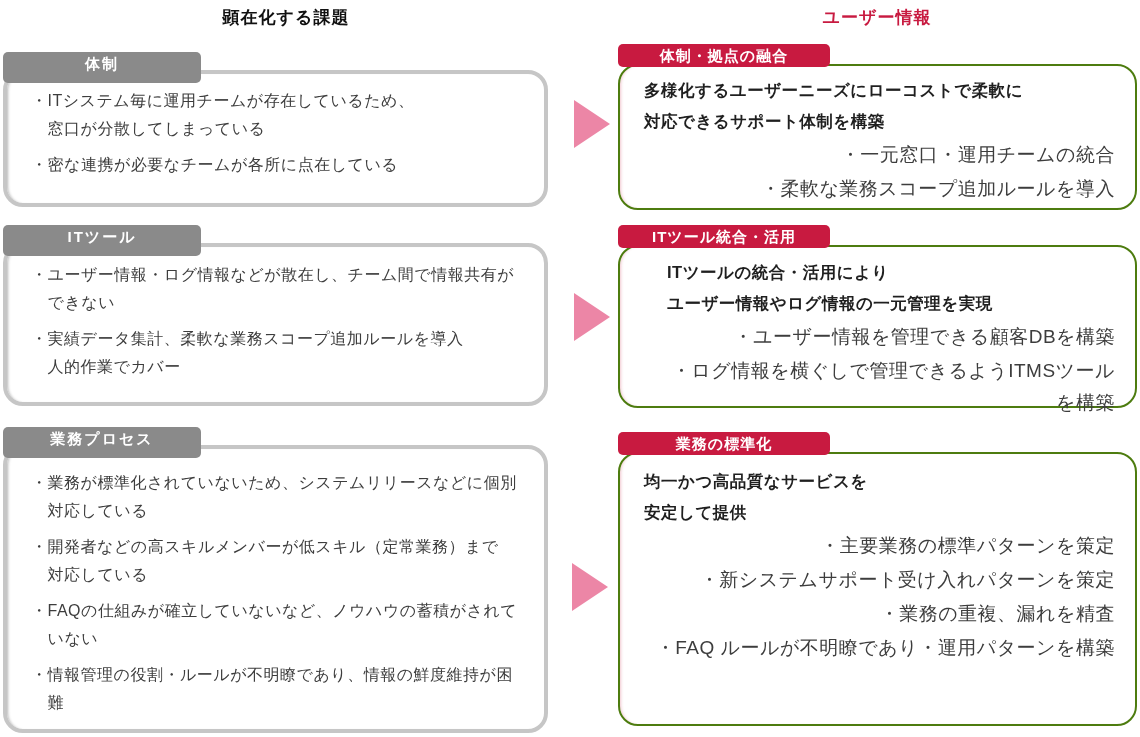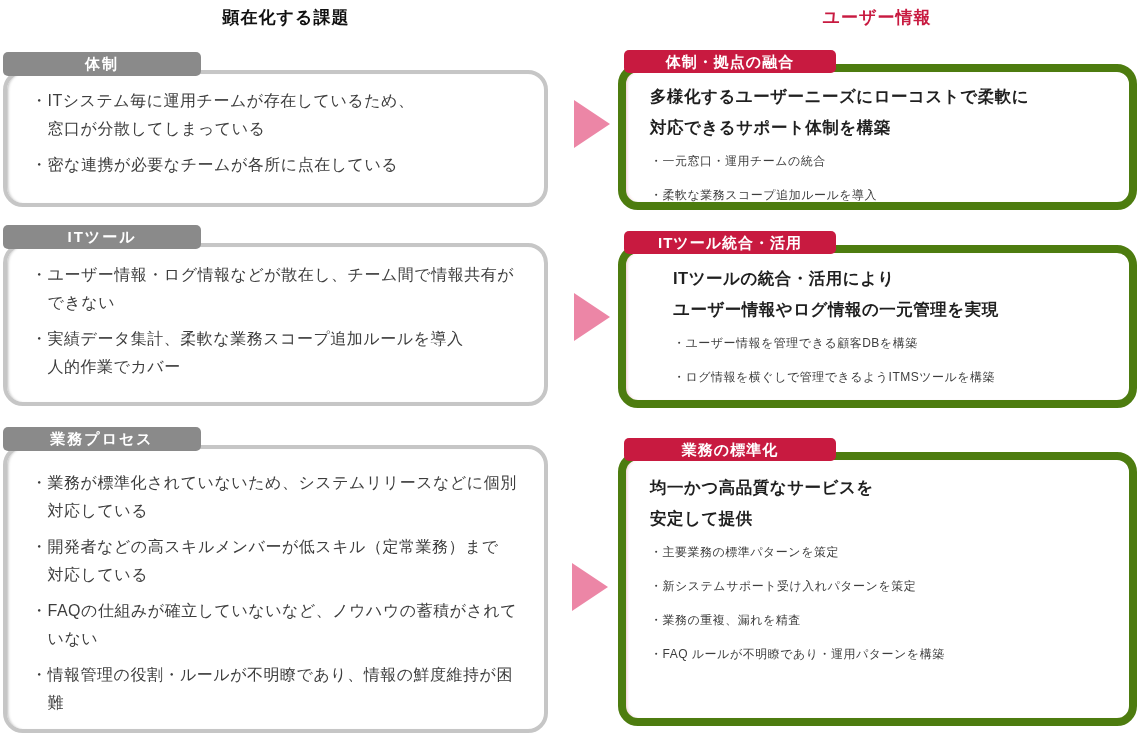--- a/index.html
+++ b/index.html
@@ -13,46 +13,46 @@
   .col-header.left{left:0;width:548px;color:#111111;}
   .col-header.right{left:600px;width:530px;color:#c81a40;}
 
   
   .pbox{position:absolute;left:3px;width:545px;box-sizing:border-box;
     background:#ffffff;border:4px solid #c6c6c6;border-radius:20px;
     box-shadow:inset 3px 0 3px -2px rgba(0,0,0,0.28);}
   .pbox1{top:70px;height:137px;}
   .pbox2{top:243px;height:163px;}
   .pbox3{top:445px;height:288px;}
-  .ptab{position:absolute;top:-22px;left:-4px;width:198px;height:24px;
+  .ptab{position:absolute;top:-22px;left:-4px;width:198px;height:31px;
     background:#8a8a8a;border-radius:5px;color:#ffffff;font-size:15px;
     font-weight:bold;line-height:23px;text-align:center;letter-spacing:2px;}
   .pbody{padding:13px 12px 0 24px;}
   .pbox2 .pbody{padding-top:14px;}
   .pbox3 .pbody{padding-top:20px;}
   .pbullet{margin:0 0 8px 0;font-size:16px;line-height:28px;color:#3d3d3d;
     letter-spacing:0.5px;white-space:pre-line;}
 
   
   .sbox{position:absolute;left:618px;width:519px;box-sizing:border-box;
-    background:#ffffff;border:8px solid #4d7c0f;border-radius:20px;
+    background:#ffffff;border:2px solid #4d7c0f;border-radius:20px;
     box-shadow:inset 3px 0 3px -2px rgba(200,26,64,0.25);}
   .sbox1{top:64px;height:146px;}
   .sbox2{top:245px;height:163px;padding-left:23px;}
   .sbox3{top:452px;height:274px;}
   .stab{position:absolute;top:-22px;left:-2px;width:212px;height:23px;
     background:#c81a40;border-radius:5px;color:#ffffff;font-size:15px;
     font-weight:bold;line-height:23px;text-align:center;letter-spacing:1px;}
   .sbody{padding:9px 20px 0 24px;}
   .sbox2 .sbody{padding-top:10px;}
   .sbox3 .sbody{padding-top:12px;}
   .sheadline{margin:0 0 2px 0;font-size:16.5px;font-weight:bold;color:#1f1f1f;
     line-height:31px;letter-spacing:0.5px;white-space:pre-line;}
-  .sbullet{margin:0 0 2px 0;font-size:12px;line-height:32px;color:#3d3d3d;
-    letter-spacing:0.5px;white-space:pre-line;}
+  .sbullet{margin:0 0 2px 0;font-size:19px;line-height:32px;color:#3d3d3d;
+    letter-spacing:0.5px;white-space:pre-line;text-align:right;}
 
   
   .arrow{position:absolute;width:36px;height:48px;background:#ec86a6;
     clip-path:polygon(0 0,100% 50%,0 100%);}
   .arrow1{left:574px;top:100px;}
   .arrow2{left:574px;top:293px;}
   .arrow3{left:572px;top:563px;}
 </style>
 </head>
 <body>

